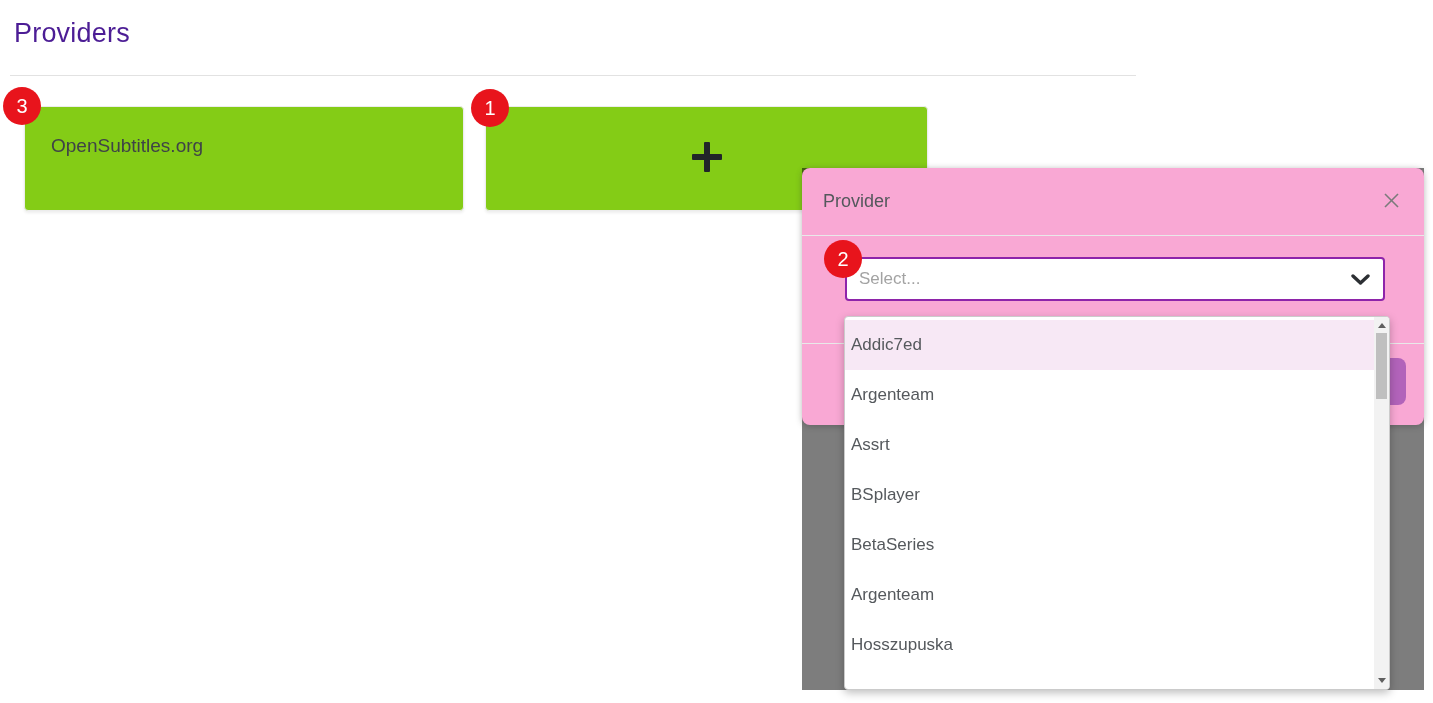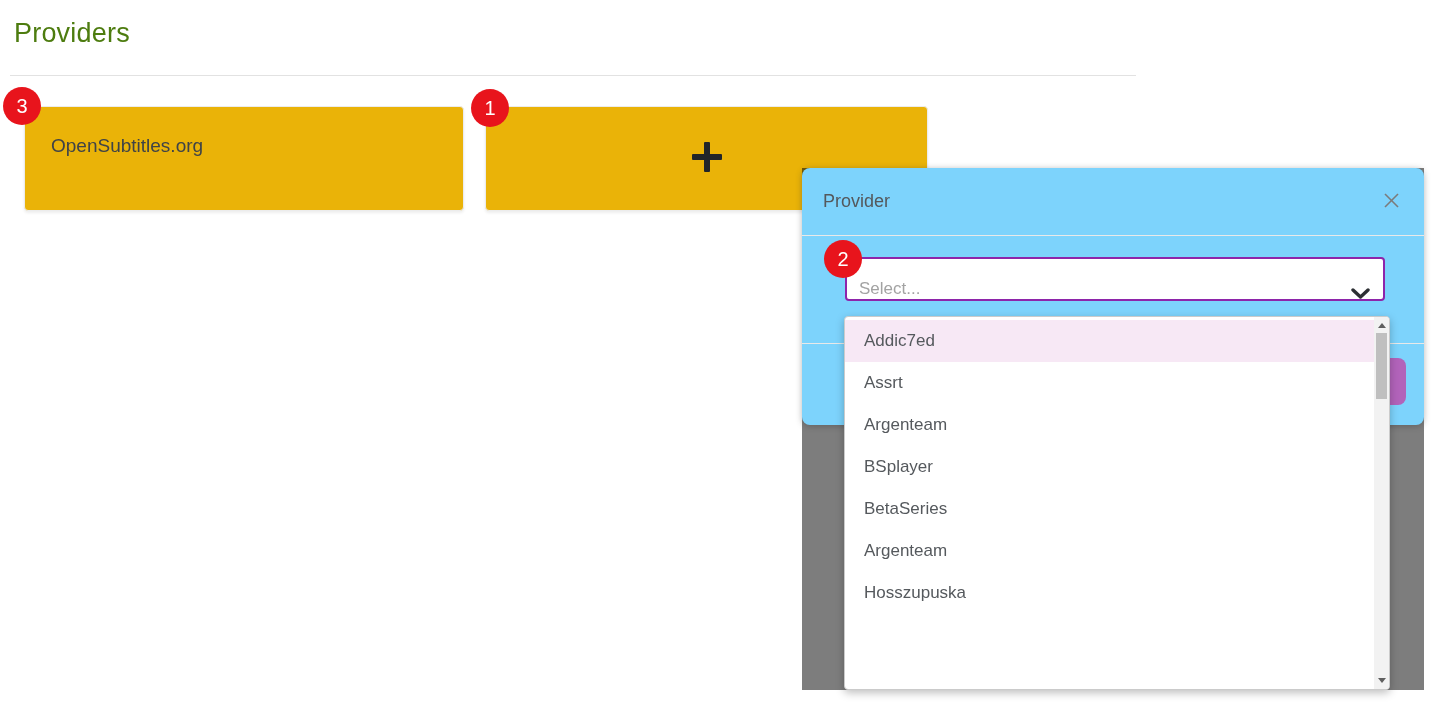--- a/index.html
+++ b/index.html
@@ -3,25 +3,25 @@
 <meta charset="utf-8">
 <style>
   html,body{margin:0;padding:0;background:#fff;}
   .screen{
     position:relative;width:1433px;height:703px;overflow:hidden;
     background:#fff;font-family:"Liberation Sans", sans-serif;
   }
   
   .page-title{
     position:absolute;left:14px;top:18px;font-size:27px;font-weight:400;
-    color:#4d7c0f;letter-spacing:.2px;
+    color:#4c1d95;letter-spacing:.2px;
   }
   .title-divider{position:absolute;left:10px;top:75px;width:1126px;height:1px;background:#e2e2e2;}
   .card{
-    position:absolute;top:106px;height:105px;background:#eab308;
+    position:absolute;top:106px;height:105px;background:#84cc16;
     border:1px solid #ececec;border-radius:4px;
     box-shadow:0 2px 3px rgba(0,0,0,0.07);box-sizing:border-box;cursor:pointer;text-decoration:underline;
   }
   .card-provider{left:24px;width:440px;}
   .card-provider .card-label{
     position:absolute;left:26px;top:28px;font-size:19px;color:#3f4347;
   }
   .card-add{left:485px;width:443px;display:flex;align-items:center;justify-content:center;}
   
   .badge{
@@ -32,37 +32,37 @@
   .badge-3{left:3px;top:87px;}
   .badge-1{left:471px;top:89px;}
   .badge-2{left:824px;top:240px;}
   
   .backdrop{
     position:absolute;left:802px;top:168px;width:622px;height:522px;
     background:var(--overlay,rgba(0,0,0,0.51));z-index:10;
   }
   .modal{
     position:absolute;left:802px;top:168px;width:622px;height:257px;
-    background:#7dd3fc;border-radius:8px;box-shadow:0 1px 6px rgba(50,50,50,0.35);
+    background:#f9a8d4;border-radius:8px;box-shadow:0 1px 6px rgba(50,50,50,0.35);
     z-index:20;box-sizing:border-box;
   }
   .modal-header{
     height:68px;border-bottom:1px solid #e9e9e9;display:flex;
     align-items:center;justify-content:space-between;padding:0 18px 0 21px;box-sizing:border-box;
   }
   .modal-title{font-size:18px;color:#54585c;}
   .close-button{
     width:30px;height:30px;display:flex;align-items:center;justify-content:center;
     cursor:pointer;background:none;border:none;padding:0;
   }
   .modal-body{position:relative;height:108px;border-bottom:1px solid #e9e9e9;box-sizing:border-box;}
   .select-control{
     position:absolute;left:43px;top:21px;width:540px;height:44px;box-sizing:border-box;
     border:2px solid var(--select_border,#8e24aa);border-radius:4px;
-    display:flex;align-items:flex-end;background:#fff;cursor:pointer;
+    display:flex;align-items:center;background:#fff;cursor:pointer;
   }
   .select-placeholder{
     flex:1;display:flex;align-items:center;padding-left:12px;
     font-size:17px;color:#a3a3a3;overflow:hidden;white-space:nowrap;
   }
   .select-sep{width:1px;background:#d3d3d3;margin:7px 0;}
   .select-arrow{width:46px;display:flex;align-items:center;justify-content:center;}
   .modal-footer{position:relative;height:79px;}
   .save-button{
     position:absolute;right:18px;top:14px;width:70px;height:47px;
@@ -71,21 +71,21 @@
     display:flex;align-items:center;justify-content:center;
   }
   
   .dropdown{
     position:absolute;left:844px;top:316px;width:546px;height:374px;
     background:#fff;border:1px solid #cbcbcb;border-radius:4px;
     box-shadow:0 3px 8px rgba(0,0,0,0.25);z-index:30;box-sizing:border-box;overflow:hidden;
   }
   .options{position:absolute;left:0;top:0;right:15px;bottom:0;padding-top:3px;overflow:hidden;}
   .option{
-    height:42px;display:flex;align-items:center;padding-left:19px;
+    height:50px;display:flex;align-items:center;padding-left:6px;
     font-size:17px;color:#55595d;cursor:pointer;
   }
   .option.highlighted{background:var(--option_highlight,#f7e8f5);}
   
   .scrollbar{position:absolute;top:0;right:0;width:15px;height:100%;background:#f2f2f2;cursor:default;}
   .sb-btn{position:absolute;left:0;width:15px;height:15px;display:flex;align-items:center;justify-content:center;cursor:pointer;}
   .sb-up{top:1px;}
   .sb-down{bottom:1px;}
   .tri-up{width:0;height:0;border-left:4px solid transparent;border-right:4px solid transparent;border-bottom:5px solid #5f5f5f;}
   .tri-down{width:0;height:0;border-left:4px solid transparent;border-right:4px solid transparent;border-top:5px solid #5f5f5f;}
@@ -142,22 +142,22 @@
       </div>
     </div>
     <div class="modal-footer">
       <button class="save-button">Save</button>
     </div>
   </div>
 
   <div class="dropdown">
     <div class="options">
       <div class="option highlighted">Addic7ed</div>
+      <div class="option">Argenteam</div>
       <div class="option">Assrt</div>
-      <div class="option">Argenteam</div>
       <div class="option">BSplayer</div>
       <div class="option">BetaSeries</div>
       <div class="option">Argenteam</div>
       <div class="option">Hosszupuska</div>
     </div>
     <div class="scrollbar">
       <div class="sb-btn sb-up">
           <span class="tri-up"></span>
         </div>
       <div class="sb-thumb"></div>

